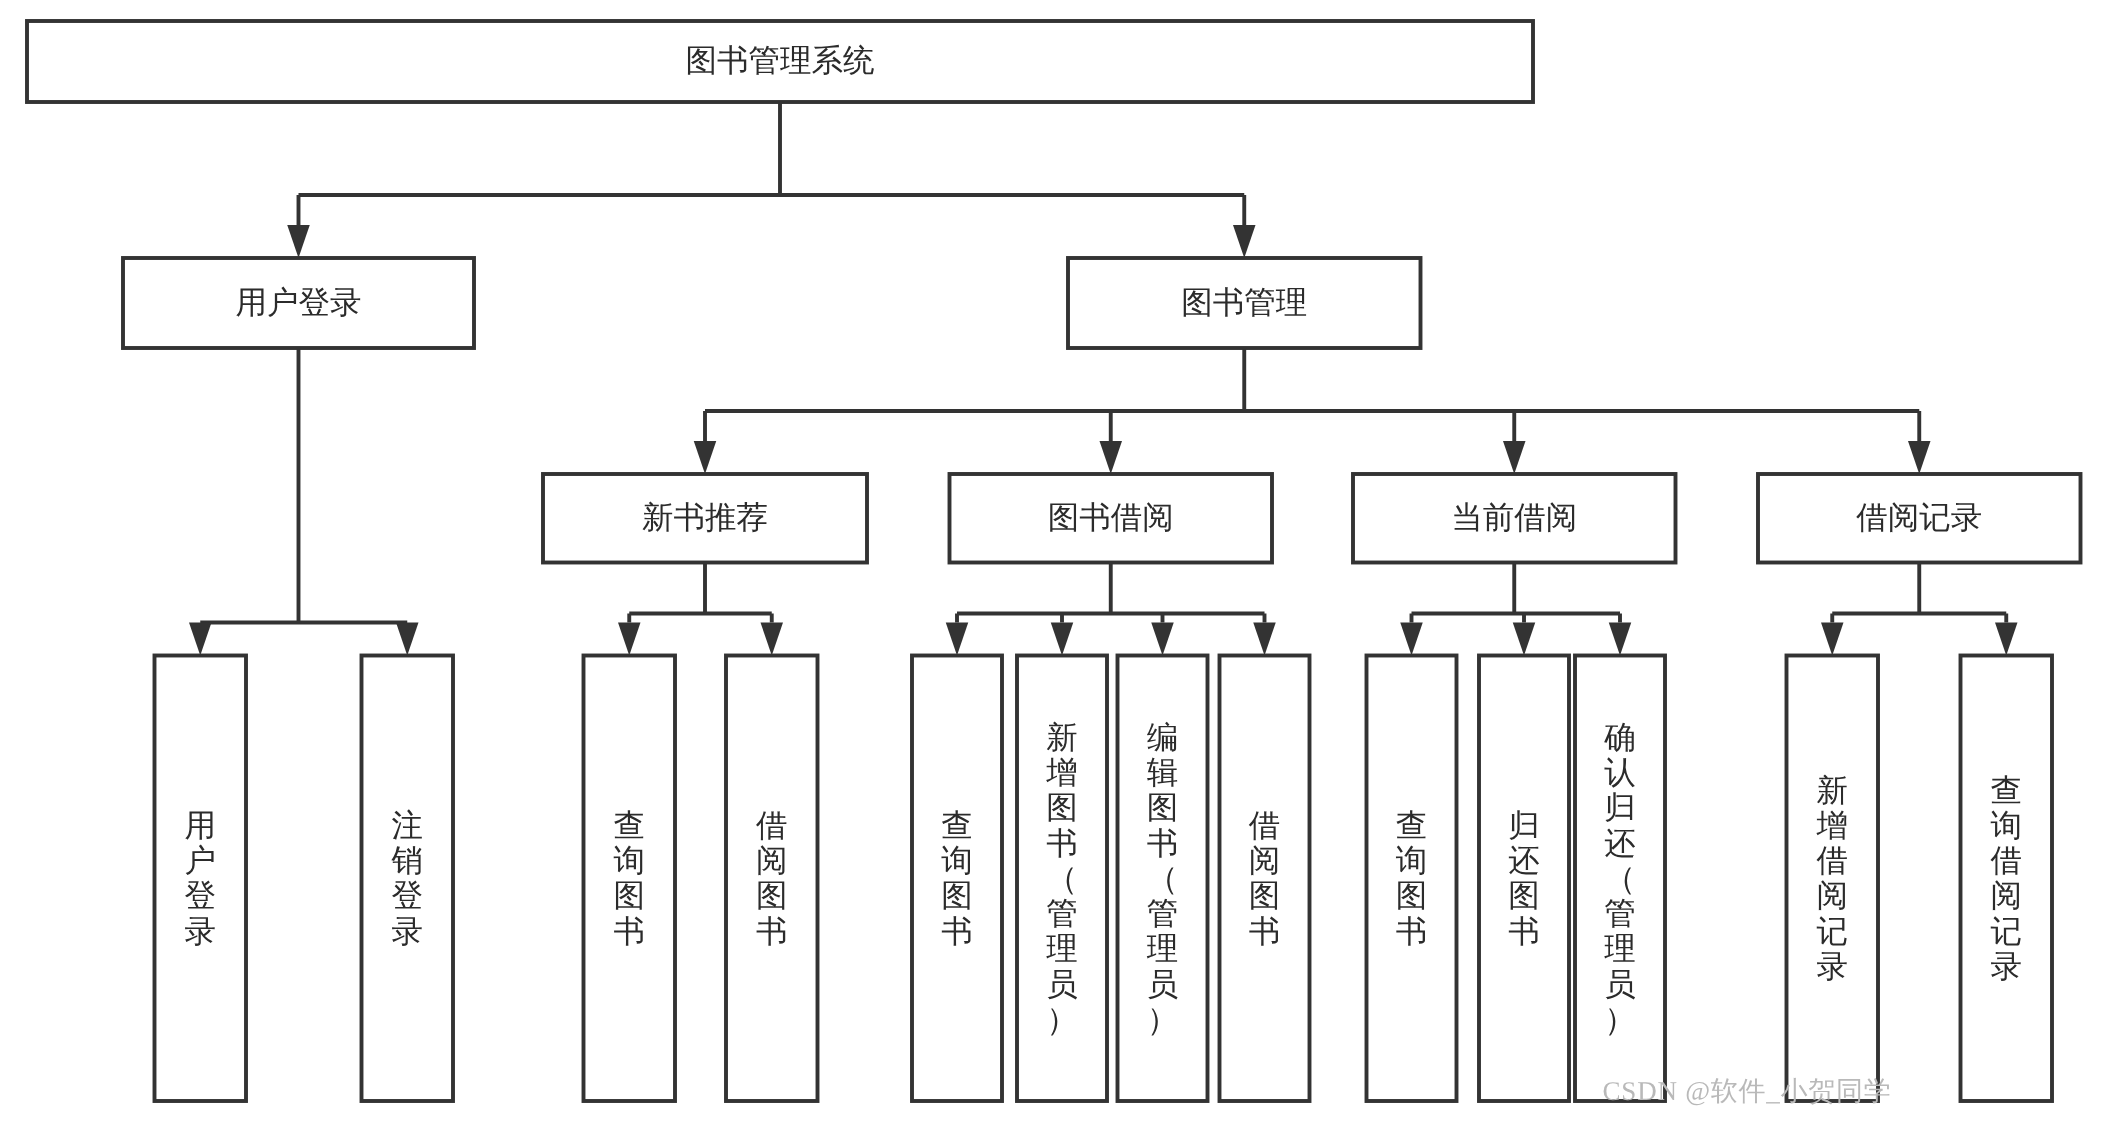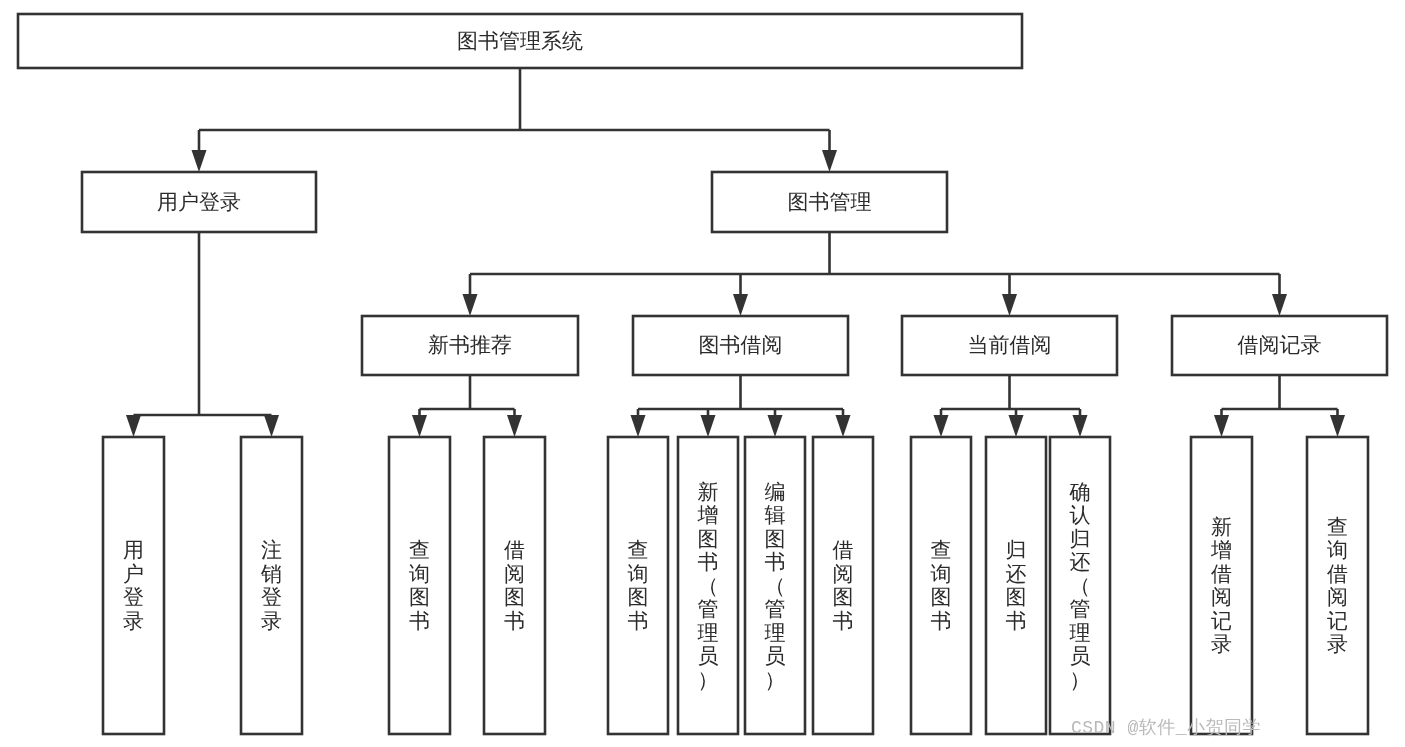--- a/index.html
+++ b/index.html
@@ -51,21 +51,21 @@
   .node-label-v {
     font-family: "Liberation Sans", "DejaVu Sans", sans-serif;
     font-size: 21px;
     fill: #2b2b2b;
     text-anchor: middle;
   }
   .watermark {
     position: absolute;
     right: 12px;
     bottom: 8px;
-    font-family: Liberation Mono, monospace;
+    font-family: Liberation Serif, serif;
     font-size: 18px;
     color: #b9b9b9;
     white-space: nowrap;
     letter-spacing: 0.5px;
     user-select: none;
   }
 </style>
 </head>
 <body>
 

